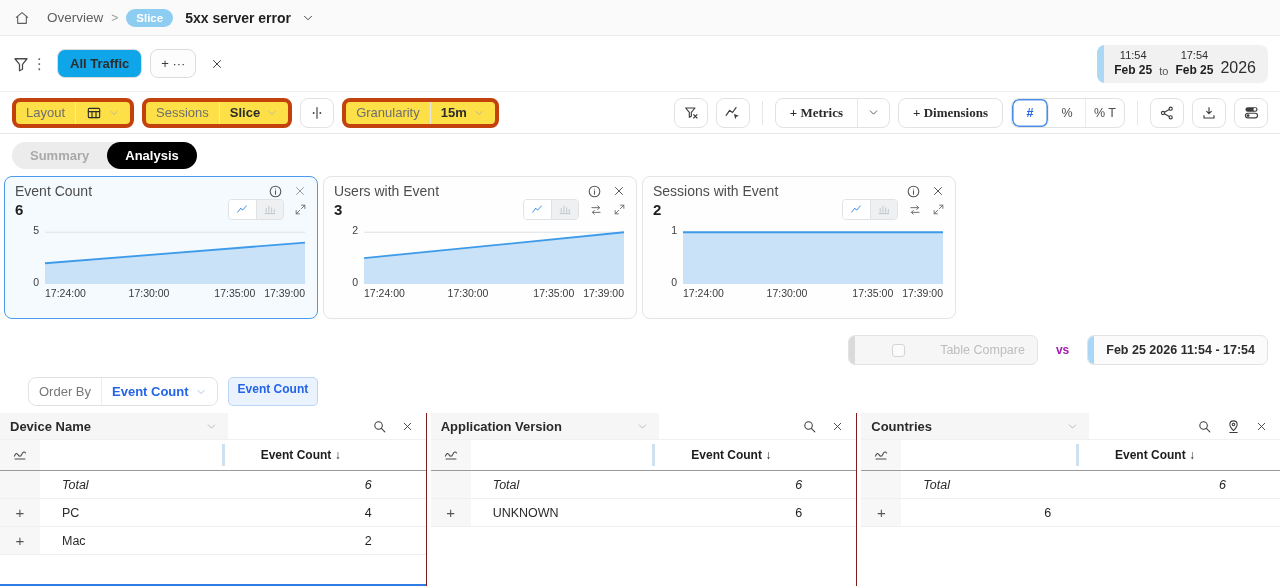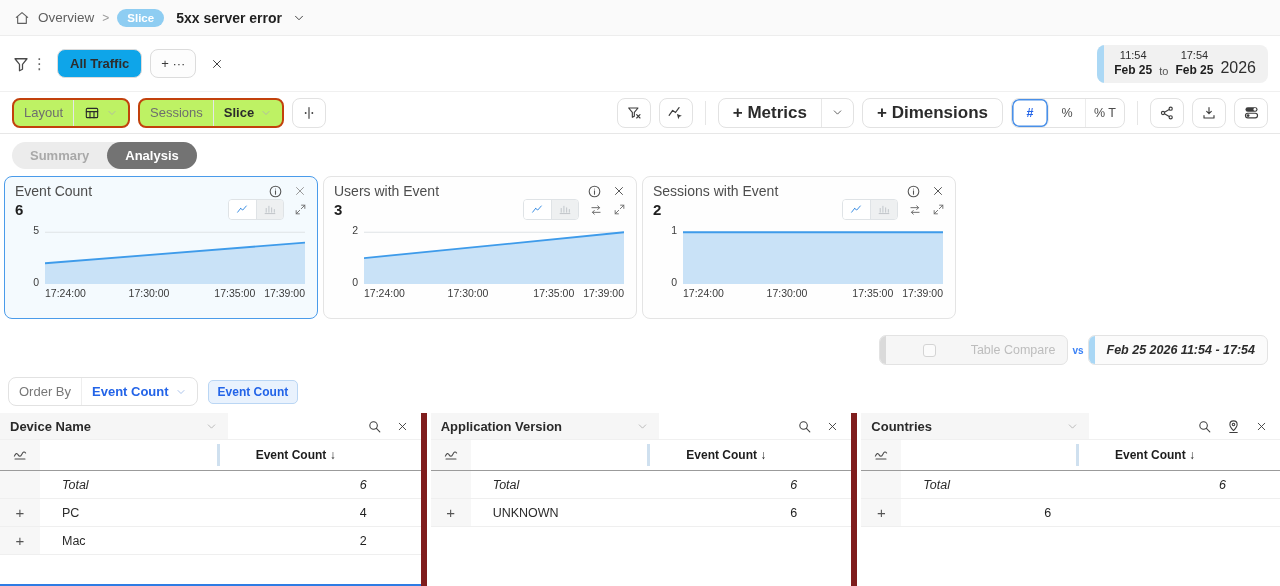--- a/index.html
+++ b/index.html
@@ -5,21 +5,21 @@
   * { margin:0; padding:0; box-sizing:border-box; }
   html,body { width:1280px; height:586px; }
   body { font-family:"Liberation Sans","DejaVu Sans",sans-serif; background:#fff; color:#333; overflow:hidden; }
   .page { width:1280px; height:586px; position:relative; background:#fff; }
 
   svg { display:block; }
   .ic { stroke:currentColor; fill:none; stroke-width:1.7; stroke-linecap:round; stroke-linejoin:round; }
 
   
   .crumb-bar { height:36px; background:#fafafa; border-bottom:1px solid #ededed; display:flex; align-items:center; padding:0 14px; gap:8px; }
-  .crumb-home { display:flex; align-items:center; gap:8px; color:#5f5f5f; font-size:13.5px; cursor:pointer; }
+  .crumb-home { display:flex; align-items:center; gap:17px; color:#5f5f5f; font-size:13.5px; cursor:pointer; }
   .crumb-sep { color:#9a9a9a; font-size:12px; }
   .entity-badge { background:#8ecdf2; color:#fff; font-size:11.5px; font-weight:bold; padding:3px 10px; border-radius:10px; }
   .entity-name { font-size:14px; font-weight:bold; color:#1f1f1f; margin-left:4px; }
   .crumb-chevron { color:#444; margin-left:2px; }
 
   
   .filter-row { height:56px; display:flex; align-items:center; padding:0 12px; background:#fff; border-bottom:1px solid #f0f0f0; }
   .funnel-btn { color:#4a4a4a; display:flex; align-items:center; }
   .kebab { color:#666; font-size:15px; letter-spacing:0; margin:0 10px 0 2px; line-height:1; }
   .chip { border:1px solid #dcdcdc; border-radius:8px; background:#0ea5e9; padding:6px 12px; font-size:13px; font-weight:bold; color:#2d2d2d; margin-right:8px; cursor:pointer; }
@@ -30,40 +30,40 @@
   .date-accent { width:7px; background:#abd8f5; }
   .date-grid { display:grid; grid-template-columns:auto auto auto auto; column-gap:7px; align-items:end; padding:4px 12px 5px 10px; }
   .date-col { display:flex; flex-direction:column; align-items:center; line-height:1.25; }
   .d-time { font-size:11px; color:#2e2e2e; }
   .d-date { font-size:12px; font-weight:bold; color:#1e1e1e; }
   .d-to { font-size:11px; color:#555; padding-bottom:1px; }
   .d-year { font-size:16px; color:#2e2e2e; padding-bottom:1px; }
 
   
   .toolbar { height:42px; display:flex; align-items:center; padding:0 12px; border-bottom:1px solid #e7e7e7; gap:8px; }
-  .combo { display:flex; align-items:stretch; border:2px solid #c2410c; border-radius:8px; overflow:hidden; height:30px; background:#bef264; }
+  .combo { display:flex; align-items:stretch; border:4px solid #c2410c; border-radius:8px; overflow:hidden; height:30px; background:#fde047; }
   .combo .lab { display:flex; align-items:center; padding:0 10px; font-size:13px; color:#6e6e6e; border-right:1px solid #e7e7e7; }
   .combo .val { display:flex; align-items:center; gap:6px; padding:0 10px; font-size:13px; font-weight:bold; color:#2b2b2b; cursor:pointer; }
   .combo .val .chev { color:#b0b0b0; }
   .icon-btn { width:34px; height:30px; border:1px solid #e2e2e2; border-radius:8px; background:#fff; display:flex; align-items:center; justify-content:center; color:#3d3d3d; cursor:pointer; }
   .tb-div { width:1px; height:24px; background:#e6e6e6; margin:0 4px; }
   .add-btn { display:flex; align-items:center; border:1px solid #e2e2e2; border-radius:8px; height:30px; overflow:hidden; background:#fff; }
-  .add-btn .main { display:flex; align-items:center; gap:6px; padding:0 14px; font-size:17px; font-weight:bold; color:#2b2b2b; cursor:pointer; }
+  .add-btn .main { display:flex; align-items:center; gap:6px; padding:0 14px; font-size:13px; font-weight:bold; color:#2b2b2b; cursor:pointer;font-family:Liberation Serif, serif; }
   .add-btn .dd { border-left:1px solid e7e7e7; border-left:1px solid #e7e7e7; padding:0 9px; display:flex; align-items:center; color:#555; cursor:pointer; height:100%; }
   .seg-group { display:flex; align-items:center; border:1px solid #e2e2e2; border-radius:8px; height:30px; overflow:hidden; background:#fff; }
   .seg-cell { min-width:37px; height:100%; display:flex; align-items:center; justify-content:center; font-size:12.5px; color:#4c4c4c; border-right:1px solid #ececec; cursor:pointer; padding:0 8px; }
   .seg-cell:last-child { border-right:none; }
   .seg-cell.active { color:#2364e8; box-shadow:inset 0 0 0 1.6px #4a90e8; border-radius:7px; background:#fff; font-weight:bold; }
 
   
   .content { padding:0; }
   .pill-group { display:inline-flex; background:#ececec; border-radius:15px; margin:8px 0 0 12px; height:27px; align-items:center; }
   .pill { padding:0 18px; font-size:13px; font-weight:bold; height:27px; display:flex; align-items:center; border-radius:15px; cursor:pointer; }
   .pill.inactive { color:#a9a9a9; }
-  .pill.active { background:#737373; color:#fff; }
+  .pill.active { background:#000000; color:#fff; }
 
   
   .cards { display:flex; gap:5px; margin:7px 0 0 4px; height:143px; }
   .card { width:314px; border:1px solid #e4e4e4; border-radius:8px; background:#fefefe; padding:6px 10px 2px 10px; position:relative; }
   .card.selected { border:1.6px solid #4a9bea; background:#f4fafe; }
   .card-top { display:flex; align-items:center; }
   .card-title { font-size:14px; color:#4d4d4d; flex:1; }
   .card-top .tico { color:#555; margin-left:10px; cursor:pointer; }
   .card-mid { display:flex; align-items:center; margin-top:0px; }
   .card-value { font-size:15px; font-weight:bold; color:#1e1e1e; flex:1; }
@@ -88,36 +88,36 @@
   
   .section-row { display:flex; align-items:center; margin-top:13px; padding:0 12px 0 12px; height:36px; }
   .stabs { display:flex; gap:26px; align-items:center; }
   .stab { font-size:13.5px; font-weight:bold; color:#3c3c3c; padding-bottom:10px; cursor:pointer; position:relative; top:3px; }
   .stab.active { color:#2364e8; border-bottom:3px solid #2364e8; }
   .stab.disabled { color:#bcbcbc; cursor:default; }
   .cmp-btn { display:flex; align-items:center; background:#f6f6f6; border:1px solid #e3e3e3; border-radius:7px; height:30px; overflow:hidden; color:#bdbdbd; font-size:12.5px;gap:28px; }
   .cmp-accent { width:6px; height:100%; background:#dadada; }
   .cmp-box { width:13px; height:13px; border:1.5px solid #d4d4d4; border-radius:3px; background:#fbfbfb; margin:0 7px 0 9px; }
   .cmp-label { padding-right:12px; }
-  .vs { font-size:10px; font-weight:bold; color:#3b82f6; margin:0 4px; }
+  .vs { font-size:12px; font-weight:bold; color:#a21caf; margin:0 18px; }
   .range-btn { display:flex; align-items:center; background:#fbfbfb; border:1px solid #e3e3e3; border-radius:7px; height:30px; overflow:hidden; cursor:pointer; }
   .range-accent { width:6px; height:100%; background:#a9d7f5; }
-  .range-label { padding:0 12px; font-size:12.5px; font-weight:bold; color:#2b2b2b;font-style:italic; }
-
-  
-  .orderby-row { display:flex; align-items:center; margin:9px 0 0 8px; gap:10px; }
+  .range-label { padding:0 12px; font-size:12.5px; font-weight:bold; color:#2b2b2b; }
+
+  
+  .orderby-row { display:flex; margin:9px 0 0 28px; gap:10px; }
   .ob-combo { display:flex; align-items:center; border:1px solid #e2e2e2; border-radius:8px; height:29px; overflow:hidden; background:#fff; }
   .ob-lab { padding:0 10px; font-size:13px; color:#777; border-right:1px solid #eee; height:100%; display:flex; align-items:center; }
   .ob-val { padding:0 10px; font-size:13px; font-weight:bold; color:#2364e8; display:flex; align-items:center; gap:6px; cursor:pointer; }
   .ob-val .chev { color:#9db9e8; }
   .metric-chip { background:#e9f2fd; border:1px solid #bad6f4; color:#2364e8; font-size:12px; font-weight:bold; border-radius:5px; padding:4px 9px; cursor:pointer; }
 
   
   .tables { display:flex; gap:4px; margin-top:7px; height:174px; }
-  .dtable { width:432px; background:#fff; border-right:6px solid #7f1d1d; position:relative; }
+  .dtable { width:432px; background:#fff; border-right:1px solid #7f1d1d; position:relative; }
   .dtable:last-child { border-right:none; width:424px; }
   .t-head { height:27px; display:flex; align-items:center; border-bottom:1px solid #f0f0f0; }
   .t-dd { width:228px; height:100%; background:#f6f6f6; display:flex; align-items:center; padding:0 10px; font-size:13px; font-weight:bold; color:#2a2a2a; cursor:pointer; }
   .t-dd .chev { margin-left:auto; color:#b5b5b5; }
   .t-hicons { margin-left:auto; display:flex; align-items:center; gap:14px; padding-right:12px; color:#3d3d3d; }
   .t-hicons > span { cursor:pointer; display:flex; }
   .t-row { display:flex; align-items:stretch; height:28px; border-bottom:1px solid #efefef; font-size:12.5px; }
   .t-colhead { height:31px; border-bottom:1px solid #9b9b9b; }
   .cell-icon { width:40px; background:#f7f7f7; display:flex; align-items:center; justify-content:center; color:#4a4a4a; flex:none; }
   .cell-name { flex:1; display:flex; align-items:center; padding-left:22px; color:#2b2b2b; }
@@ -203,20 +203,29 @@
           </svg>
       </span>
     </div>
     <span class="icon-btn">
       <svg class="ic" width="16" height="16" viewBox="0 0 24 24">
           <path d="M12 4 V20"></path>
           <circle cx="7" cy="12" r="1.4" fill="currentColor" stroke="none"></circle>
           <circle cx="17" cy="12" r="1.4" fill="currentColor" stroke="none"></circle>
         </svg>
     </span>
+    <div class="combo">
+      <span class="lab">Granularity</span>
+      <span class="val">
+        <span>15m</span>
+        <svg class="ic chev" width="12" height="12" viewBox="0 0 24 24">
+            <path d="M6 9 L12 15 L18 9"></path>
+          </svg>
+      </span>
+    </div>
 
     <span class="spacer"></span>
 
     <span class="icon-btn">
       <svg class="ic" width="16" height="16" viewBox="0 0 24 24">
           <path d="M4 4.5 H18 L12.5 11 V17 L9.5 18.5 V11 Z M16 14.5 L21 19.5 M21 14.5 L16 19.5"></path>
         </svg>
     </span>
     <span class="icon-btn">
       <svg class="ic" width="17" height="17" viewBox="0 0 24 24">

